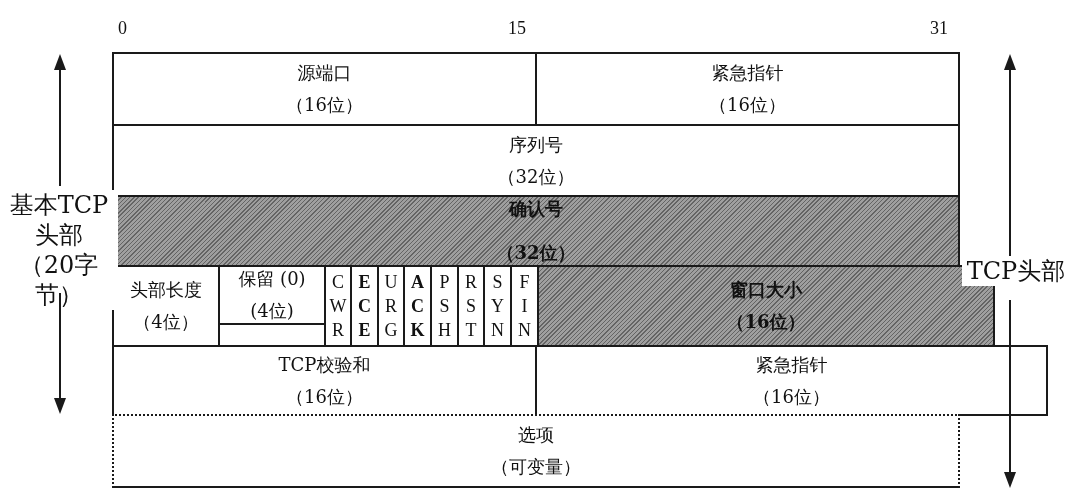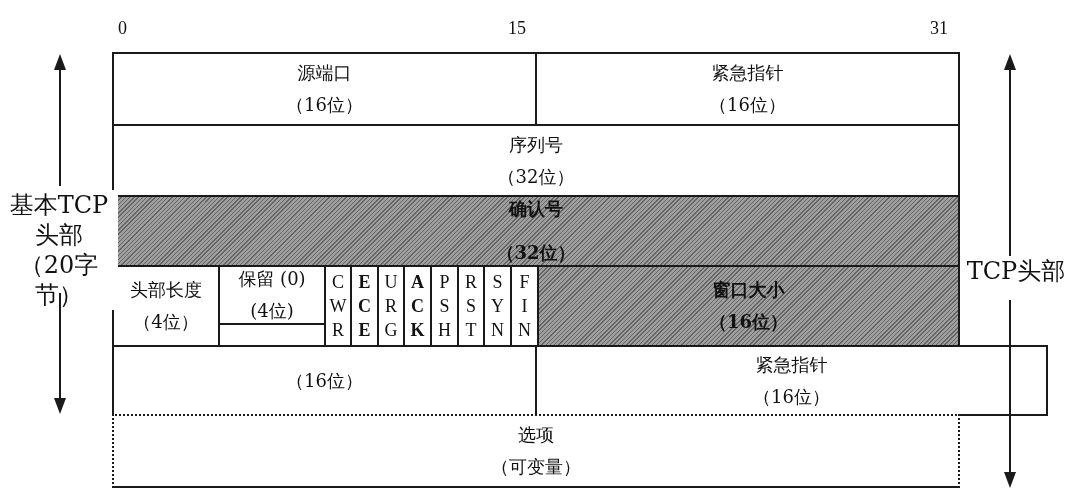--- a/index.html
+++ b/index.html
@@ -92,26 +92,27 @@
   <span>S</span>
   <span>Y</span>
   <span>N</span>
 </div>
 <div class="flag" style="left:510px; top:265px; width:29px; height:82px;">
   <span>F</span>
   <span>I</span>
   <span>N</span>
 </div>
 
-<div class="cell shaded" style="left:537px; top:265px; width:423px; height:82px;">
+<div class="cell shaded" style="left:537px; top:265px; width:458px; height:82px;">
   <div>窗口大小</div>
   <div>（16位）</div>
 </div>
 
 <div class="cell" style="left:112px; top:345px; width:425px; height:71px;">
+  <div>TCP校验和</div>
   <div>（16位）</div>
 </div>
 <div class="cell" style="left:535px; top:345px; width:513px; height:71px;">
   <div>紧急指针</div>
   <div>（16位）</div>
 </div>
 
 <div class="cell dotted-cell" style="left:112px; top:414px; width:848px; height:74px; border-right:2px dotted #1a1a1a;">
   <div>选项</div>
   <div>（可变量）</div>

